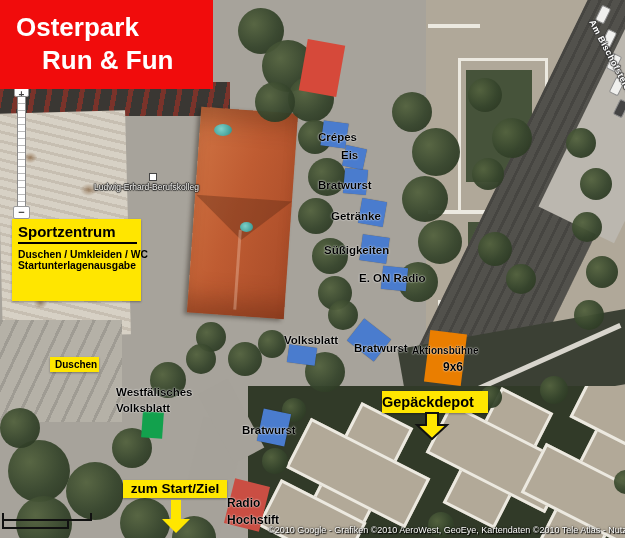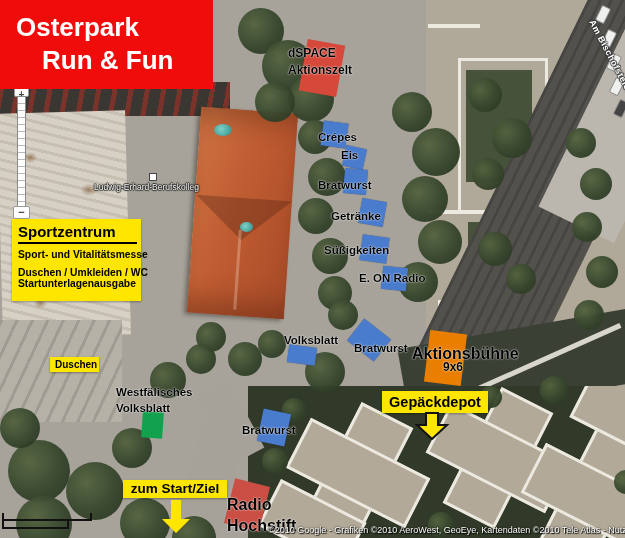--- a/index.html
+++ b/index.html
@@ -171,53 +171,48 @@
   <div class="sq" style="left:360px;top:200px;width:25px;height:25px;transform:rotate(10deg)"></div>
   <div class="sq" style="left:361px;top:236px;width:27px;height:26px;transform:rotate(8deg)"></div>
   <div class="sq" style="left:382px;top:267px;width:25px;height:23px;transform:rotate(6deg)"></div>
   <div class="sq" style="left:288px;top:346px;width:28px;height:18px;transform:rotate(8deg)"></div>
   <div class="sq" style="left:352px;top:326px;width:34px;height:28px;transform:rotate(38deg)"></div>
   <div class="sq" style="left:260px;top:411px;width:28px;height:33px;transform:rotate(12deg)"></div>
   <div class="orangerect" style="left:427px;top:332px;width:37px;height:52px;transform:rotate(7deg)"></div>
   <div class="greenrect" style="left:142px;top:412px;width:21px;height:26px;transform:rotate(4deg)"></div>
   <div class="redrect" style="left:229px;top:482px;width:36px;height:46px;transform:rotate(14deg);background:#ca4e43"></div>
 
-  <div class="lbl" style="left:288px;top:46px;font-size:12px">
-    <div>dSPACE</div>
-    <div style="margin-top:3px">Aktionszelt</div>
-  </div>
   <div class="lbl" style="left:318px;top:131px">Crépes</div>
   <div class="lbl" style="left:341px;top:149px">Eis</div>
   <div class="lbl" style="left:318px;top:179px">Bratwurst</div>
   <div class="lbl" style="left:331px;top:210px">Getränke</div>
   <div class="lbl" style="left:324px;top:244px">Süßigkeiten</div>
   <div class="lbl" style="left:359px;top:272px">E. ON Radio</div>
   <div class="lbl" style="left:284px;top:334px">Volksblatt</div>
   <div class="lbl" style="left:354px;top:342px">Bratwurst</div>
   <div class="lbl" style="left:242px;top:424px">Bratwurst</div>
-  <div class="lbl" style="left:412px;top:345px;font-size:16px">Aktionsbühne</div>
+  <div class="lbl" style="left:412px;top:345px;font-size:10px">Aktionsbühne</div>
   <div class="lbl" style="left:443px;top:360px;font-size:12px">9x6</div>
   <div class="lbl" style="left:116px;top:386px">
     <div>Westfälisches</div>
     <div style="margin-top:4px">Volksblatt</div>
   </div>
-  <div class="lbl" style="left:227px;top:496px;font-size:16px">
+  <div class="lbl" style="left:227px;top:496px;font-size:12px">
     <div>Radio</div>
     <div style="margin-top:3px">Hochstift</div>
   </div>
 
   <div class="ybox" style="left:12px;top:219px;width:123px;height:78px;padding:4px 0 0 6px">
     <div style="font-size:15px;line-height:17px">Sportzentrum</div>
     <div style="height:2px;background:#000;margin:2px 4px 5px 0"></div>
-    <div style="font-size:10.3px;margin-bottom:7px">Sport- und Vitalitätsmesse</div>
     <div style="font-size:10.3px">Duschen / Umkleiden / WC</div>
     <div style="font-size:10.3px;margin-bottom:7px">Startunterlagenausgabe</div>
   </div>
   <div class="ybox" style="left:50px;top:357px;width:44px;height:15px;font-size:10px;line-height:15px;padding-left:5px">Duschen</div>
-  <div class="ybox" style="left:382px;top:391px;width:106px;height:22px;font-size:14.5px;line-height:22px;text-align:center">Gepäckdepot</div>
+  <div class="ybox" style="left:382px;top:391px;width:106px;height:22px;font-size:14.5px;line-height:22px;">Gepäckdepot</div>
   <div class="ybox" style="left:123px;top:480px;width:104px;height:18px;font-size:13.5px;line-height:18px;text-align:center">zum Start/Ziel</div>
 
   <svg class="arrow" style="left:414px;top:412px" width="36" height="28" viewBox="0 0 36 28">
     <path d="M12 1 H24 V13 H33 L18 27 L3 13 H12 Z" fill="#ffe600" stroke="#111" stroke-width="2"></path>
   </svg>
   <svg class="arrow" style="left:162px;top:500px" width="28" height="34" viewBox="0 0 28 34">
     <path d="M9 0 H19 V19 H28 L14 33 L0 19 H9 Z" fill="#ffe600"></path>
   </svg>
 
   <div class="marker-sq"></div>

